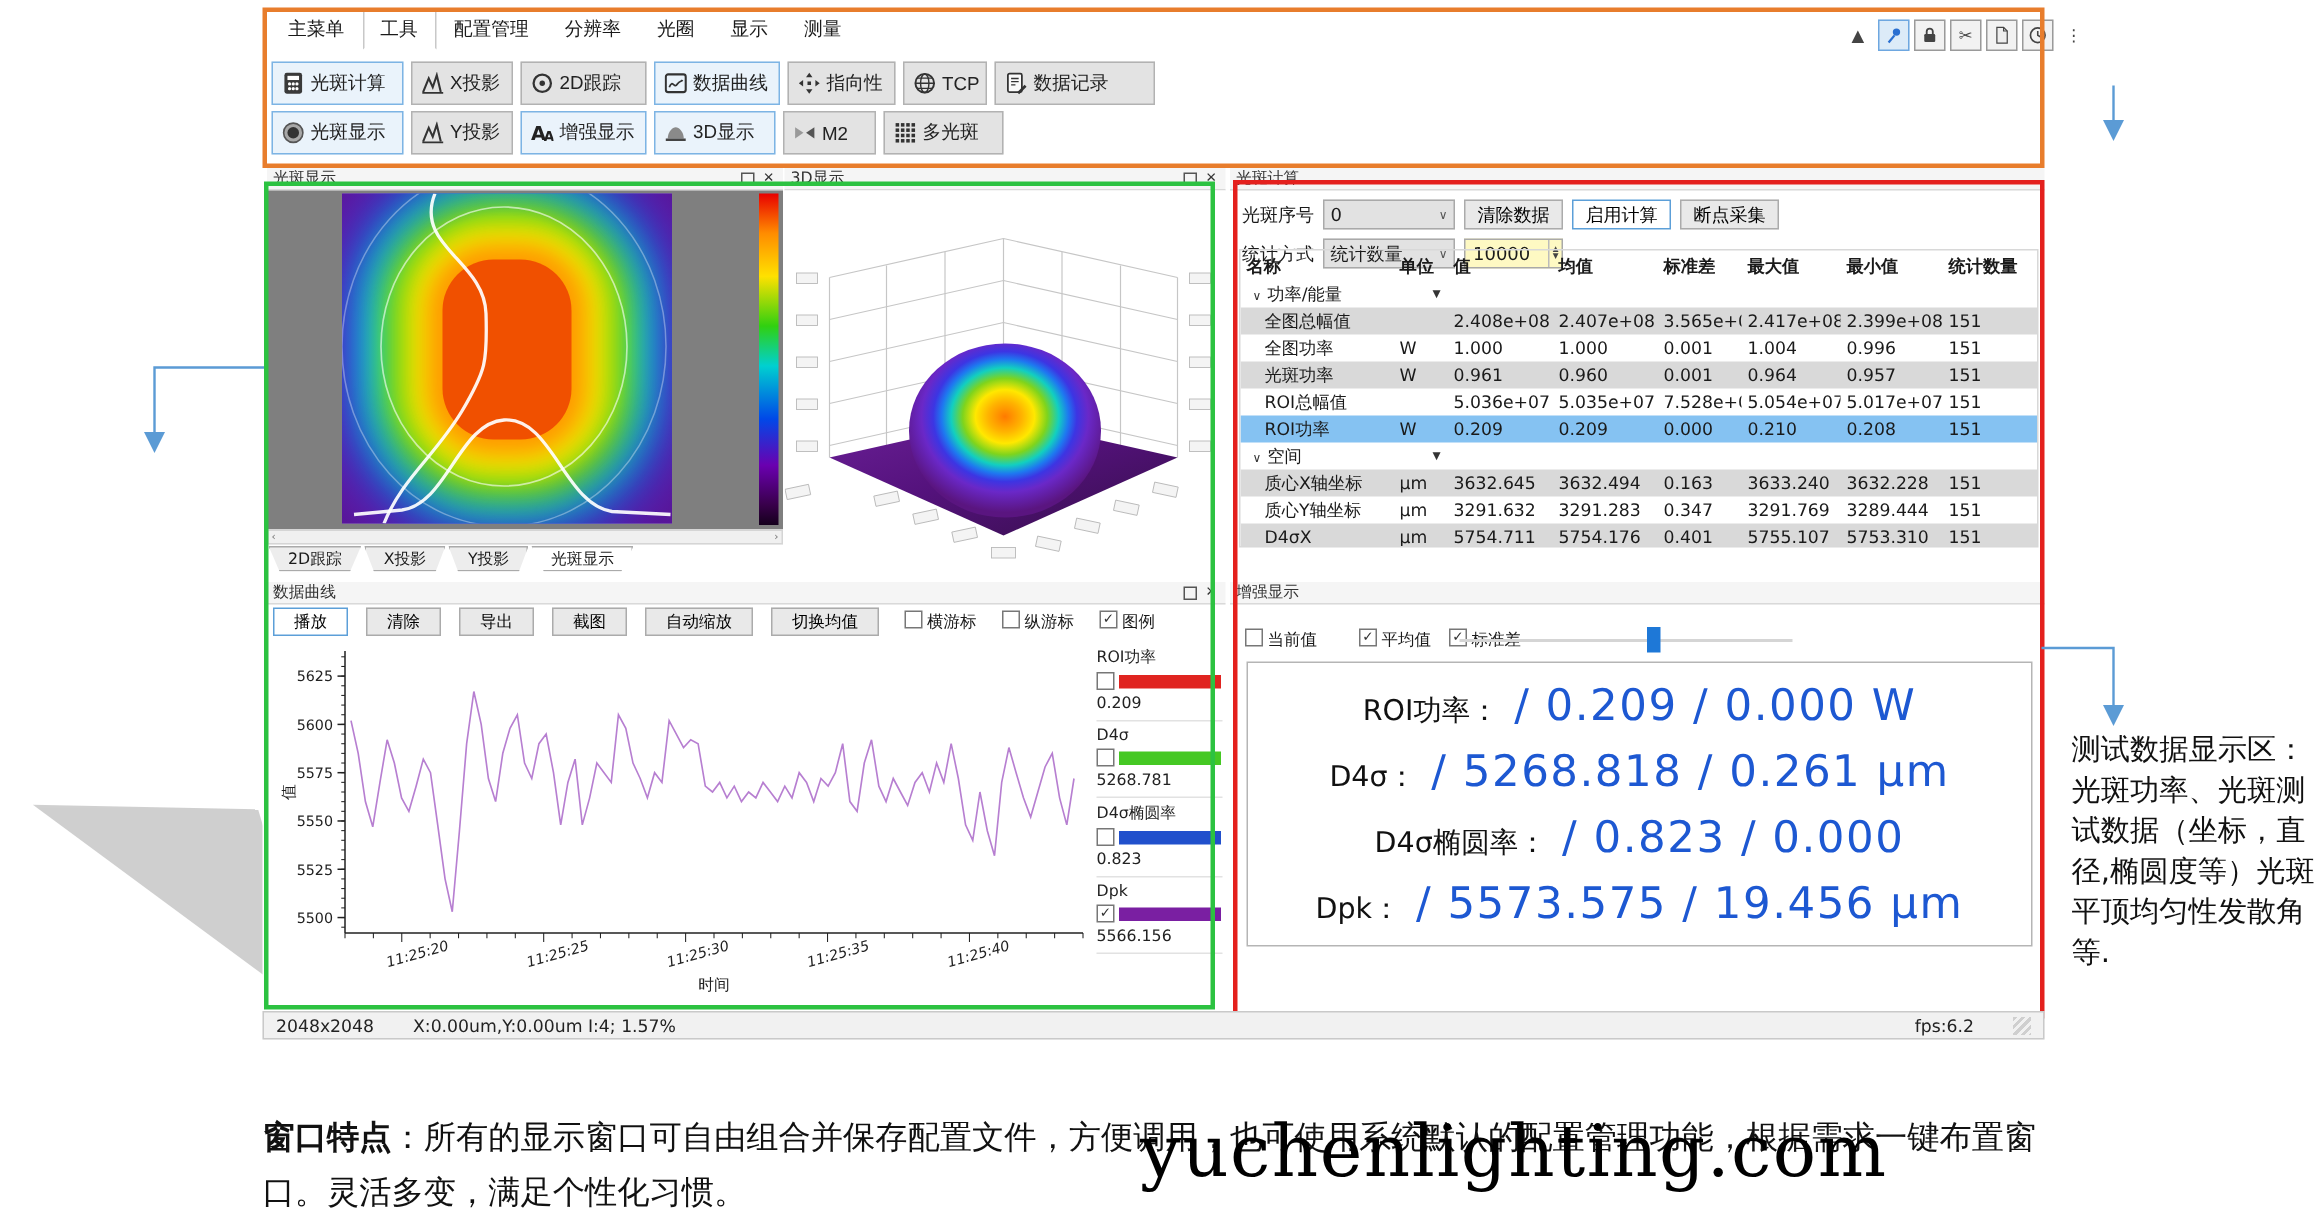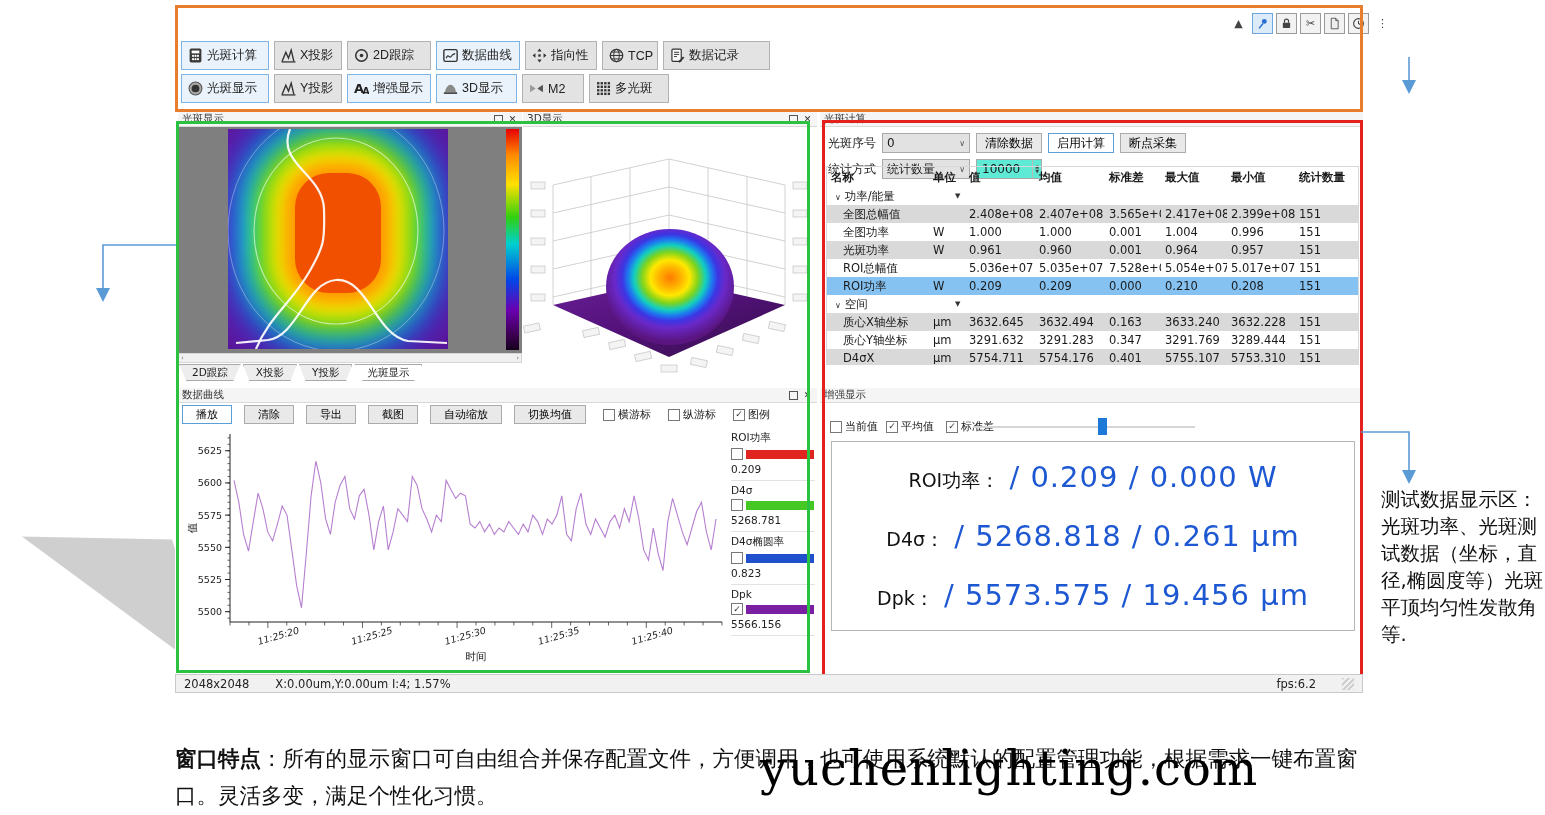--- a/index.html
+++ b/index.html
@@ -62,33 +62,33 @@
   
   #p3d-body{left:523px;top:127px;width:294px;height:258px;background:#fff;overflow:hidden;}
 
   
   #curve-btns{left:182px;top:405px;display:flex;gap:12px;align-items:center;font-size:11px;}
   .cbtn{height:19px;padding:0 13px;background:#e9e9e9;border:1px solid #ababab;display:flex;align-items:center;font-size:11px;}
   .cbtn.active{background:#fff;border:1px solid #5c9fd8;}
   .cb{width:10px;height:10px;border:1px solid #777;background:#fff;display:inline-flex;align-items:center;justify-content:center;
       font-size:9px;line-height:1;color:#333;margin-right:3px;flex:0 0 auto;}
   .cb.checked:after{content:"✓";}
-  .cbwrap{display:flex;align-items:center;margin-left:5px;font-size:11px;}
+  .cbwrap{display:flex;margin-left:5px;font-size:11px;}
   #curve-chart{left:182px;top:426px;}
   #curve-legend{left:731px;top:428px;width:84px;font-size:10.5px;}
   .lg-item{border-bottom:1px solid #e2e2e2;padding:3px 0 5px;}
   .lg-label{margin-bottom:3px;color:#222;}
   .lg-bar-row{display:flex;align-items:center;margin-bottom:3px;}
   .lg-bar{height:9px;width:68px;}
   .lg-val{color:#222;}
   .ctl-row{position:absolute;display:flex;align-items:center;gap:6px;font-size:12px;}
   .dd{background:#e2e2e2;border:1px solid #a9a9a9;height:20px;display:flex;align-items:center;
       justify-content:space-between;padding:0 4px;box-sizing:border-box;font-size:12px;}
   .dd .arr{font-size:8px;color:#555;margin-left:6px;}
-  .spin{background:#5eead4;border:1px solid #a9a9a9;height:20px;display:flex;align-items:center;
+  .spin{background:#fef9c3;border:1px solid #a9a9a9;height:20px;display:flex;align-items:center;
       justify-content:space-between;padding:0 0 0 5px;box-sizing:border-box;font-size:12px;}
   .spin .ud{display:flex;flex-direction:column;font-size:5px;color:#444;border-left:1px solid #bbb;height:100%;justify-content:center;padding:0 2px;line-height:1.1;}
   .cbt{height:20px;padding:0 8px;background:#e9e9e9;border:1px solid #ababab;display:flex;align-items:center;font-size:12px;}
   .cbt.active{background:#fff;border:1px solid #5c9fd8;}
 
   #calc-table{left:826px;top:166px;width:531px;height:197px;overflow:hidden;border:1px solid #d8d8d8;font-size:11.5px;}
   .trow{display:flex;height:18px;align-items:center;white-space:nowrap;}
   .trow.hdr{font-weight:bold;height:20px;}
   .trow.gray{background:#d9d9d9;}
   .trow.sel{background:#85c2f2;}
@@ -127,20 +127,29 @@
   .arrow-svg{pointer-events:none;z-index:35;}
 </style>
 </head>
 <body>
 <div id="stage">
 
 <div class="abs" id="shadow-wedge"></div>
 
 <div class="abs" id="win"></div>
 
+<div class="abs" id="menubar">
+      <span class="menu-tab">主菜单</span>
+      <span class="menu-tab active">工具</span>
+      <span class="menu-tab">配置管理</span>
+      <span class="menu-tab">分辨率</span>
+      <span class="menu-tab">光圈</span>
+      <span class="menu-tab">显示</span>
+      <span class="menu-tab">测量</span>
+    </div>
 <div class="abs" id="win-icons">
   <span class="wicon">▲</span>
   <span class="wicon pinned">
     <svg width="14" height="14" viewBox="0 0 16 16">
           <circle cx="9.5" cy="5" r="2.8" fill="#2a6fd1"></circle>
           <path d="M8,7.5 L3.5,13" stroke="#2a6fd1" stroke-width="1.7" fill="none"></path>
         </svg>
       </span>
   <span class="wicon boxed">
     <svg width="13" height="13" viewBox="0 0 16 16">
@@ -674,38 +683,39 @@
         <span class="tc c5">5755.107</span>
         <span class="tc c6">5753.310</span>
         <span class="tc c7">151</span>
       </div>
     </div>
 
 <div class="panel-title" style="left:820px;top:388px;width:543px;">
   <span class="pt-label">增强显示</span>
 </div>
 <div class="abs" id="enh-checks">
-      <span class="cbwrap" style="margin-left: 0px; margin-right: 8px;">
+      <span class="cbwrap" style="margin-left: 0px; margin-right: 28px;">
         <span class="cb"></span>
         <span>当前值</span>
       </span>
       <span class="cbwrap" style="margin-left: 0px; margin-right: 12px;">
         <span class="cb checked"></span>
         <span>平均值</span>
       </span>
       <span class="cbwrap" style="margin-left: 0px; margin-right: 12px;">
         <span class="cb checked"></span>
         <span>标准差</span>
       </span>
     </div>
 <div class="abs" id="enh-slider"></div>
 <div class="abs" id="enh-handle"></div>
 <div class="abs" id="enh-box">
       <div class="eline"><span class="elabel">ROI功率：</span><span class="evalue"> / 0.209 / 0.000 W</span></div>
       <div class="eline"><span class="elabel">D4σ：</span><span class="evalue"> / 5268.818 / 0.261 μm</span></div>
+      <div class="eline"><span class="elabel">D4σ椭圆率：</span><span class="evalue"> / 0.823 / 0.000</span></div>
       <div class="eline"><span class="elabel">Dpk：</span><span class="evalue"> / 5573.575 / 19.456 μm</span></div>
     </div>
 
 <div class="abs" id="statusbar">
   <span id="status-left">
     <span>2048x2048</span>
     <span>X:0.00um,Y:0.00um I:4; 1.57%</span>
   </span>
   <span id="status-fps">fps:6.2</span>
   <span id="grip"></span>

